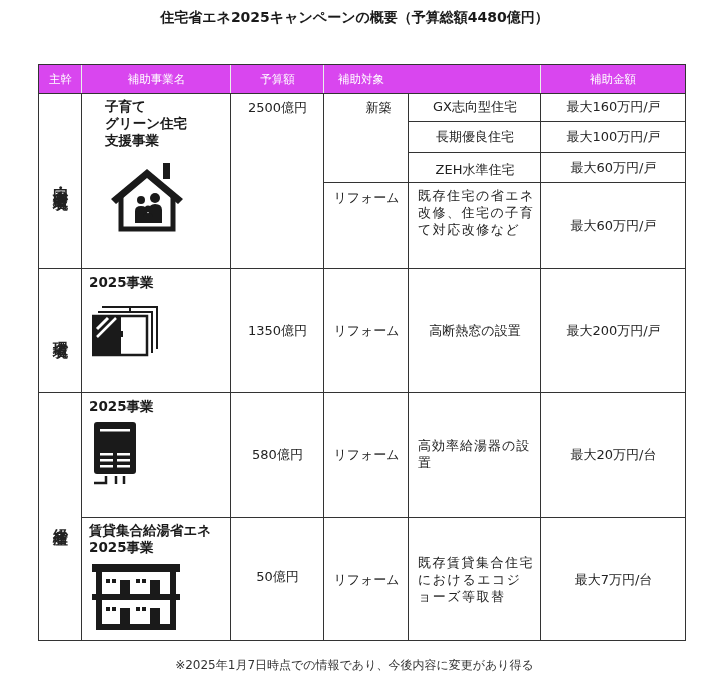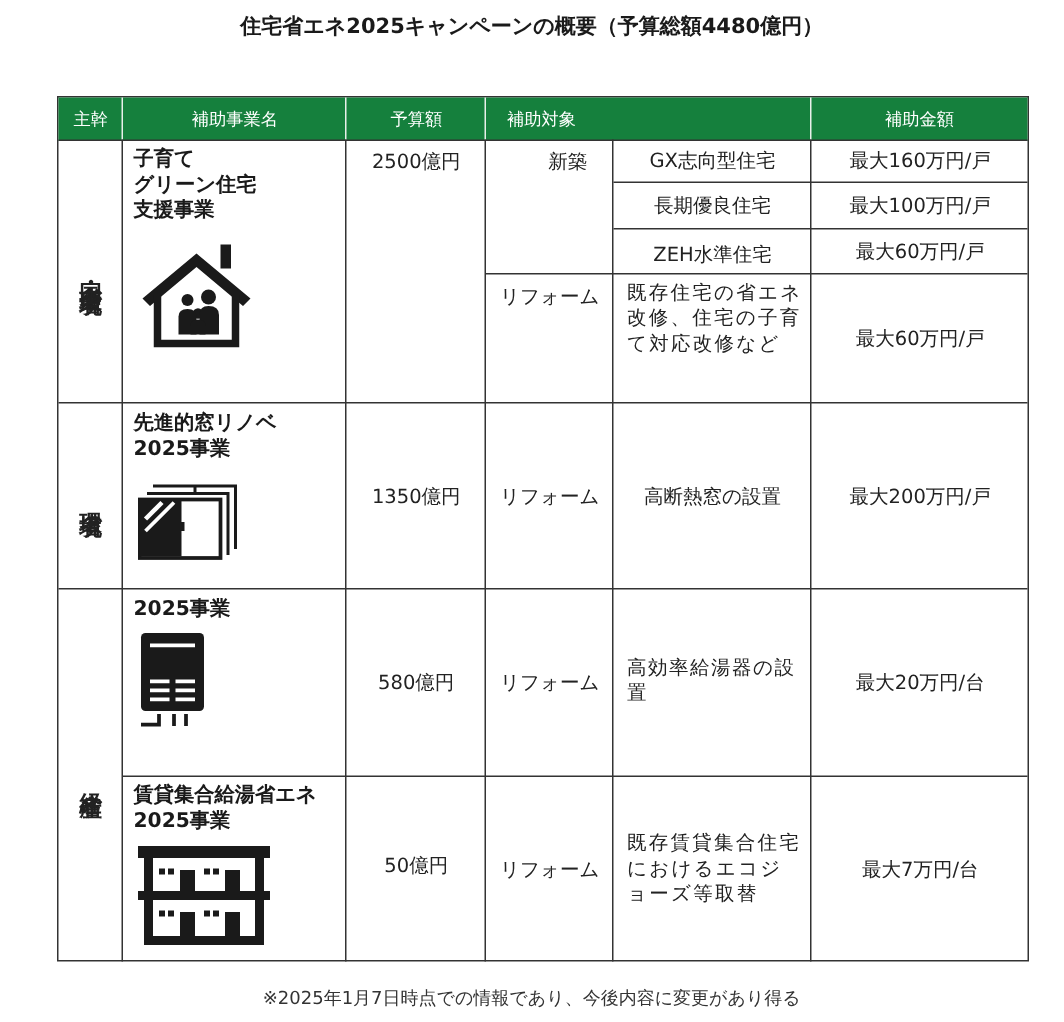--- a/index.html
+++ b/index.html
@@ -13,21 +13,21 @@
     text-align: center; font-size: 14px; font-weight: bold; color: #1a1a1a;
     letter-spacing: 0px;
   }
   .tbl {
     position: absolute; left: 38px; top: 64px;
     width: 648px; height: 577px;
     border: 1.5px solid #333333; box-sizing: border-box;
   }
   .hdr {
     position: absolute; left: 0; top: 0; width: 100%; height: 28px;
-    background: #15803d; border-bottom: 1.5px solid #333;
+    background: #d946ef; border-bottom: 1.5px solid #333;
   }
   .hcell {
     position: absolute; top: 0; height: 28px; line-height: 28px;
     color: #ffffff; font-size: 11.5px; text-align: center;
     box-sizing: border-box;
   }
   .vline { position: absolute; width: 0; border-left: 1.5px solid #333; }
   .vline.white { border-left: 1px solid #e8f0ea; }
   .hline { position: absolute; height: 0; border-top: 1.5px solid #333; }
   .cell {
@@ -76,21 +76,21 @@
 
   <div class="hline" style="left:285px;top:117px;width:361px;"></div>
 
   <div class="hline" style="left:0;top:203px;width:646px;"></div>
   <div class="hline" style="left:0;top:327px;width:646px;"></div>
   <div class="hline" style="left:43px;top:452px;width:603px;"></div>
 
   <div class="cell center" style="left:0;top:28px;width:42px;height:175px;">
     <span class="ministry">国交省・環境省</span>
   </div>
-  <div class="cell" style="left:44px;top:31px;width:147px;height:170px;padding:2px 6px;">
+  <div class="cell" style="left:60px;top:31px;width:147px;height:170px;padding:2px 6px;">
     <div class="pname">子育て</div>
     <div class="pname">グリーン住宅</div>
     <div class="pname">支援事業</div>
     <div style="margin-top:12px;margin-left:4px;">
       <svg width="76" height="72" viewBox="0 0 76 72">
         <rect x="54" y="2" width="7" height="16" fill="#1a1a1a"></rect>
         <polygon points="38,8 74,38 69,43 38,17 7,43 2,38" fill="#1a1a1a"></polygon>
         <polyline points="12,36 12,68 64,68 64,36" fill="none" stroke="#1a1a1a" stroke-width="5"></polyline>
         <circle cx="32" cy="39" r="4" fill="#1a1a1a"></circle>
         <circle cx="46" cy="37" r="5" fill="#1a1a1a"></circle>
@@ -110,21 +110,20 @@
   <div class="cell center" style="left:371px;top:90px;width:130px;height:29px;">ZEH水準住宅</div>
   <div class="cell center" style="left:503px;top:88px;width:143px;height:29px;">最大60万円/戸</div>
   <div class="cell" style="left:286px;top:124px;width:83px;text-align:center;">リフォーム</div>
   <div class="cell desc" style="left:379px;top:122px;width:118px;">既存住宅の省エネ改修、住宅の子育て対応改修など</div>
   <div class="cell center" style="left:503px;top:118px;width:143px;height:85px;">最大60万円/戸</div>
 
   <div class="cell center" style="left:0;top:204px;width:42px;height:123px;">
     <span class="ministry">環境省</span>
   </div>
   <div class="cell" style="left:44px;top:207px;width:147px;height:118px;padding:2px 6px;">
-    <div class="pname">先進的窓リノベ</div>
     <div class="pname">2025事業</div>
     <div style="margin-top:12px;margin-left:3px;">
       <svg width="68" height="54" viewBox="0 0 68 54">
         <polyline points="10,4 65,4 65,46" fill="none" stroke="#1a1a1a" stroke-width="2"></polyline>
         <line x1="38" y1="4" x2="38" y2="9" stroke="#1a1a1a" stroke-width="2"></line>
         <polyline points="6,9 60,9 60,50" fill="none" stroke="#1a1a1a" stroke-width="2"></polyline>
         <rect x="1" y="13" width="54" height="39" fill="#ffffff" stroke="#1a1a1a" stroke-width="2.5"></rect>
         <rect x="2" y="14" width="27" height="37" fill="#1a1a1a"></rect>
         <line x1="5" y1="26" x2="16" y2="15" stroke="#ffffff" stroke-width="3"></line>
         <line x1="5" y1="34" x2="24" y2="15" stroke="#ffffff" stroke-width="2.5"></line>

